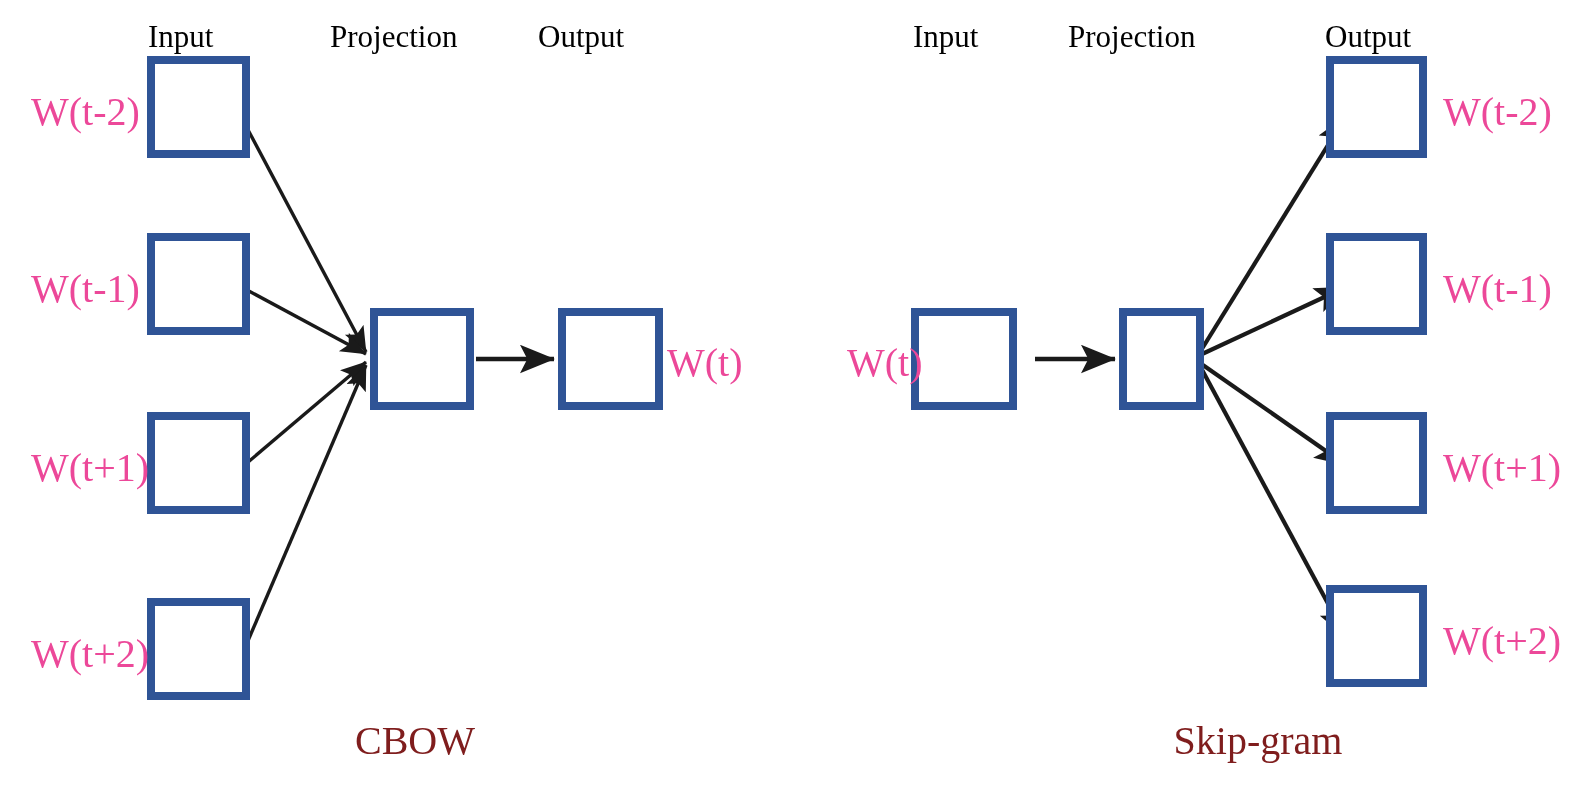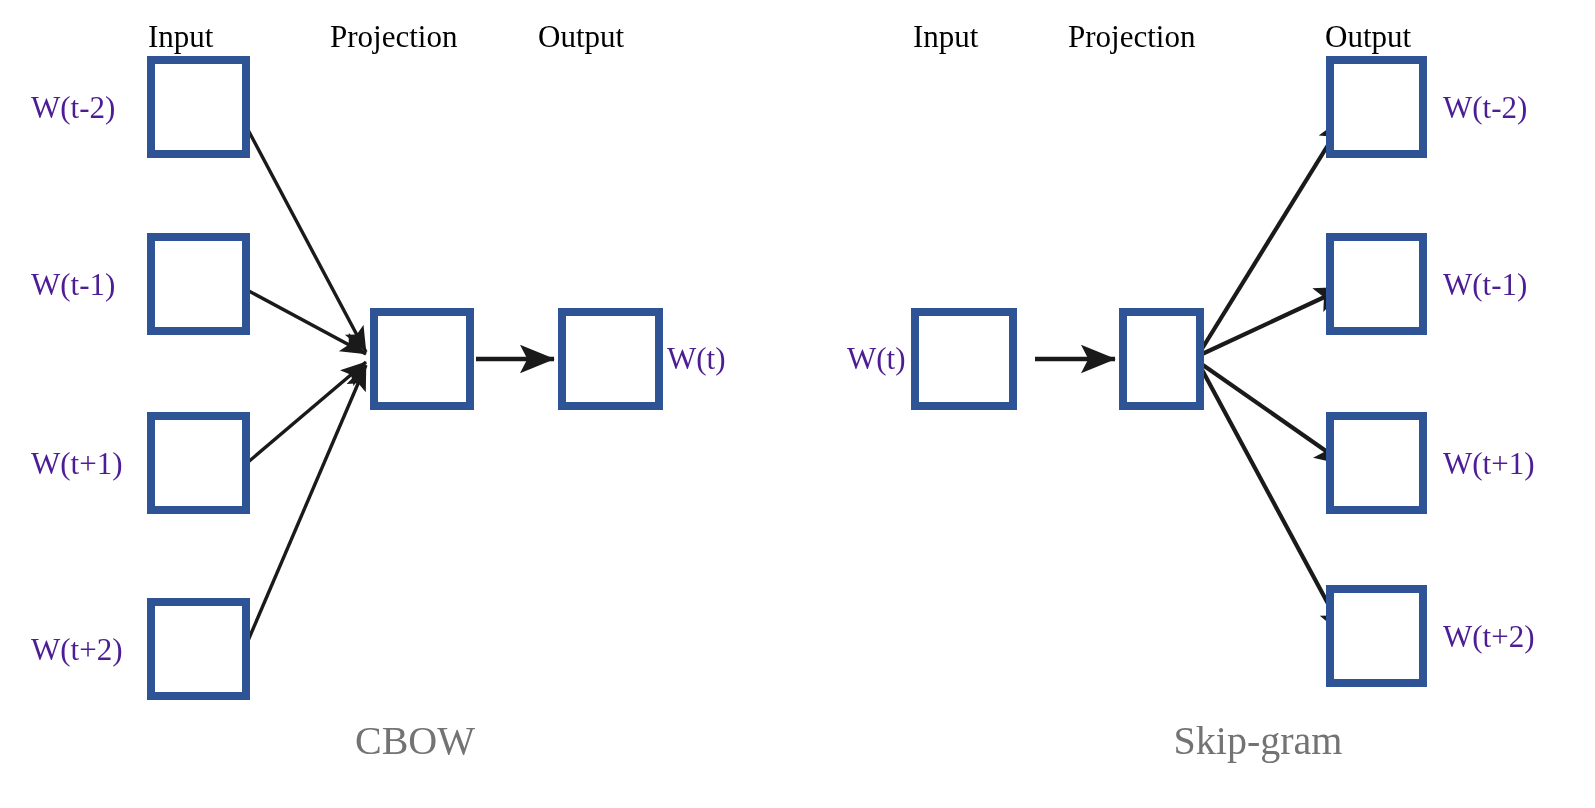--- a/index.html
+++ b/index.html
@@ -38,32 +38,32 @@
   .col-label {
     position: absolute;
     font-size: 31px;
     line-height: 1;
     white-space: nowrap;
     text-align: left;
     color: #000000;
   }
   .node-label {
     position: absolute;
-    font-size: 31px;
+    font-size: 40px;
     line-height: 1;
     white-space: nowrap;
-    color: #4c1d95;
+    color: #ec4899;
   }
   .diagram-title {
     position: absolute;
     font-size: 40px;
     line-height: 1;
     white-space: nowrap;
     text-align: center;
-    color: #737373;
+    color: #7f1d1d;
   }
 </style>
 </head>
 <body>
 
 <div id="canvas">
 
   <svg class="svg-layer" viewBox="0 0 1595 808" xmlns="http://www.w3.org/2000/svg">
     <defs>
       <marker id="ah" markerWidth="9" markerHeight="9" refX="7.4" refY="3.1" orient="auto" markerUnits="strokeWidth">

